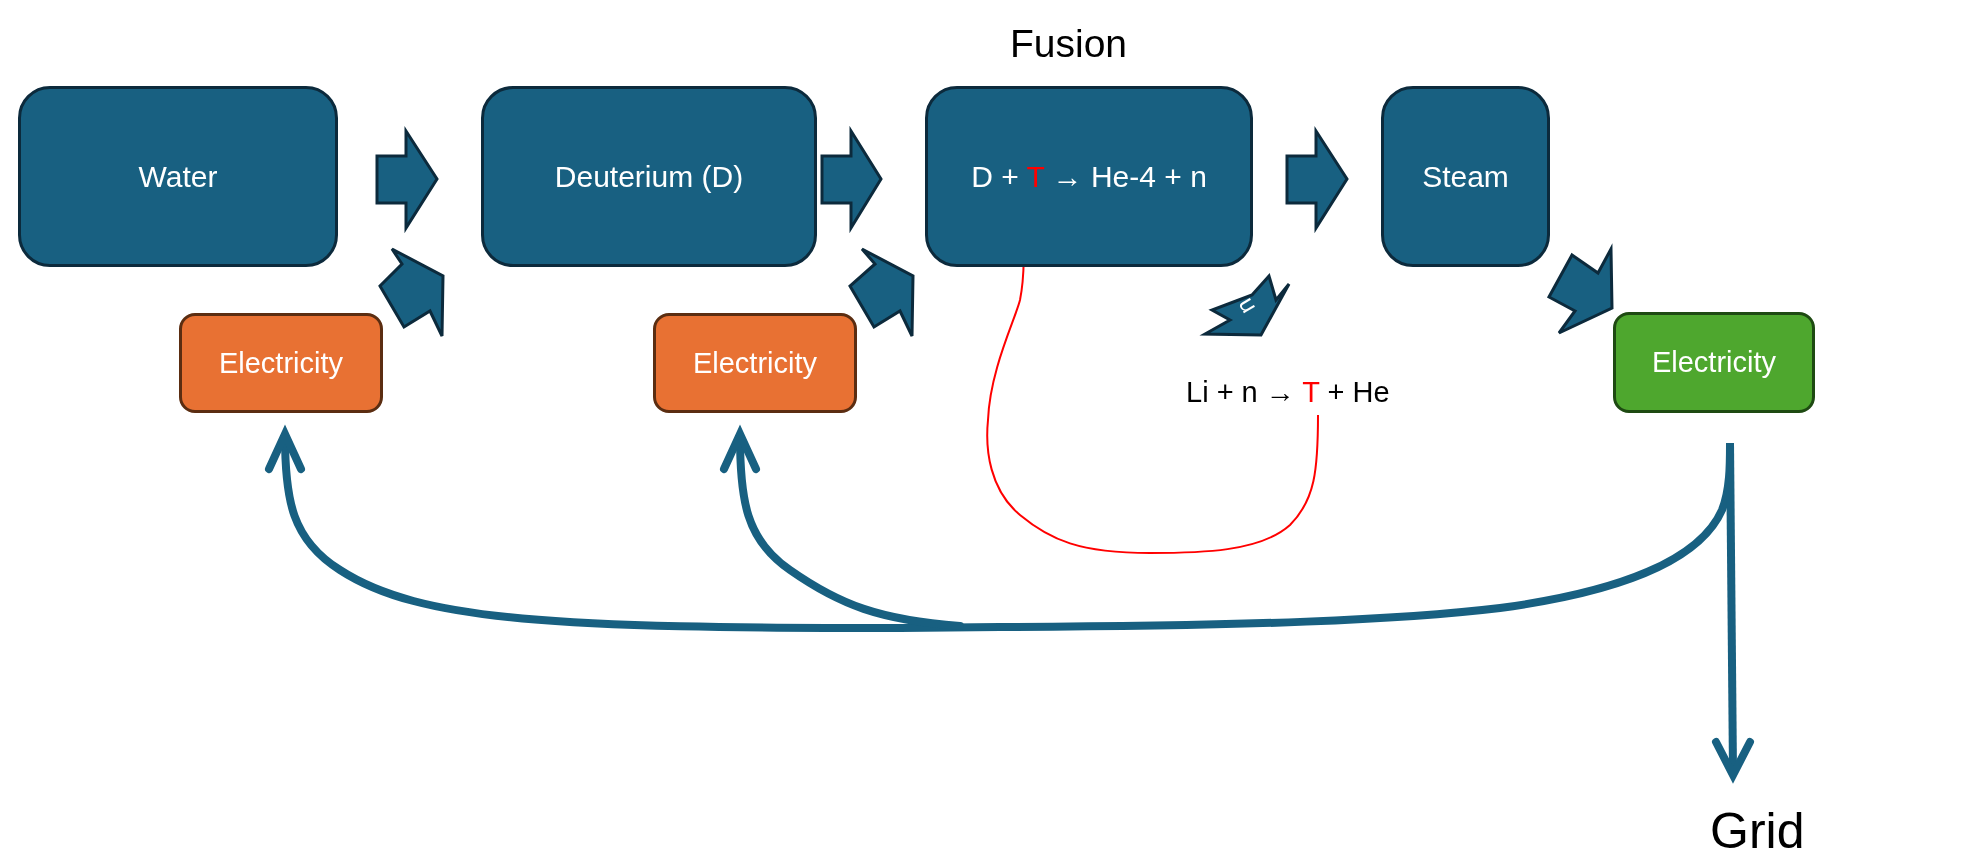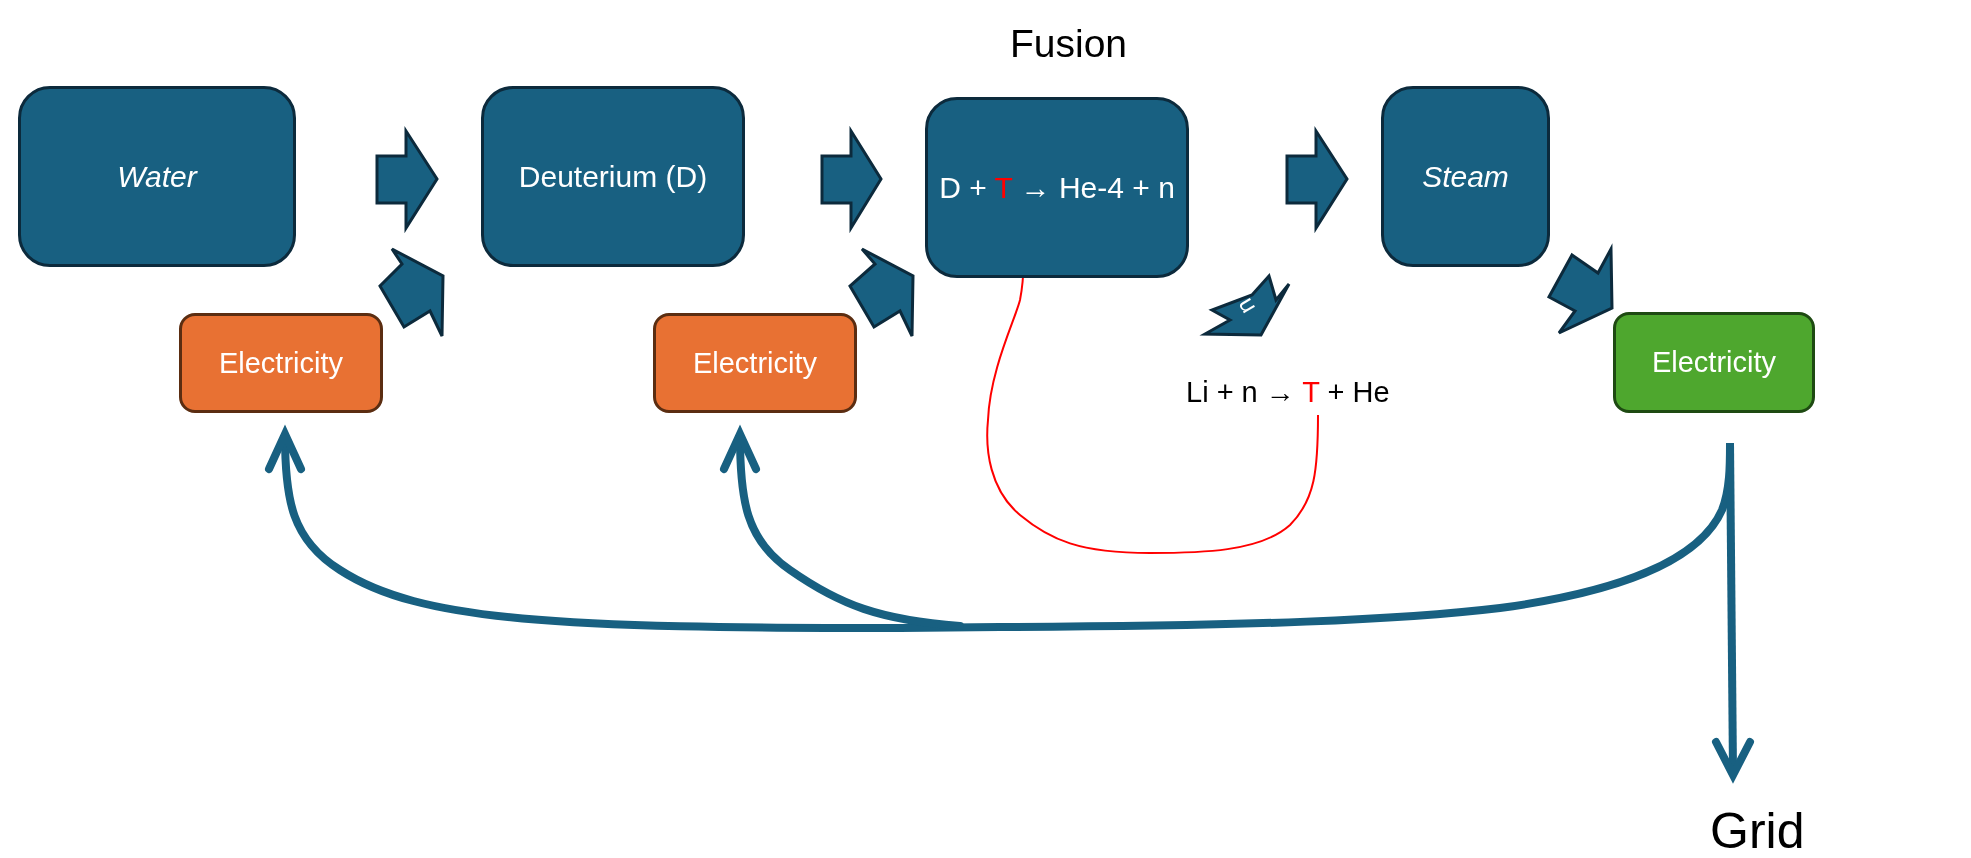--- a/index.html
+++ b/index.html
@@ -44,35 +44,35 @@
   <path d="M724,469 L740,434 L756,469" fill="none" stroke="#186081" stroke-width="8" stroke-linecap="round"></path>
 
   <path d="M1000,627 C1250,626 1400,620 1500,608 C1620,592 1700,560 1722,510 C1730,490 1730,465 1730,444" fill="none" stroke="#186081" stroke-width="8"></path>
 
   <path d="M1730,443 L1733,772" fill="none" stroke="#186081" stroke-width="8"></path>
   <path d="M1716,742 L1733,775 L1750,742" fill="none" stroke="#186081" stroke-width="8" stroke-linecap="round"></path>
 </svg>
 
 <div class="label" style="left:1010px; top:22px; font-size:39px;text-align:right;">Fusion</div>
 
-<div class="box process" style="left:18px; top:86px; width:278px; height:181px;font-style:italic;">
+<div class="box process" style="left:18px; top:86px; width:320px; height:181px;">
   <span>Water</span>
 </div>
 
-<div class="box process" style="left:481px; top:86px; width:264px; height:181px;justify-content:center;">
+<div class="box process" style="left:481px; top:86px; width:336px; height:181px;justify-content:center;">
   <span>Deuterium (D)</span>
 </div>
 
-<div class="box process" style="left:925px; top:86px; width:264px; height:181px;margin-top:11px;">
+<div class="box process" style="left:925px; top:86px; width:328px; height:181px;">
   <span class="eq">
     <span>D + </span><span class="red">T</span><span> → He-4 + n</span>
   </span>
 </div>
 
-<div class="box process" style="left:1381px; top:86px; width:169px; height:181px;font-style:italic;">
+<div class="box process" style="left:1381px; top:86px; width:169px; height:181px;">
   <span>Steam</span>
 </div>
 
 <div class="box elec-orange" style="left:179px; top:313px; width:204px; height:100px;">
   <span>Electricity</span>
 </div>
 
 <div class="box elec-orange" style="left:653px; top:313px; width:204px; height:100px;">
   <span>Electricity</span>
 </div>

